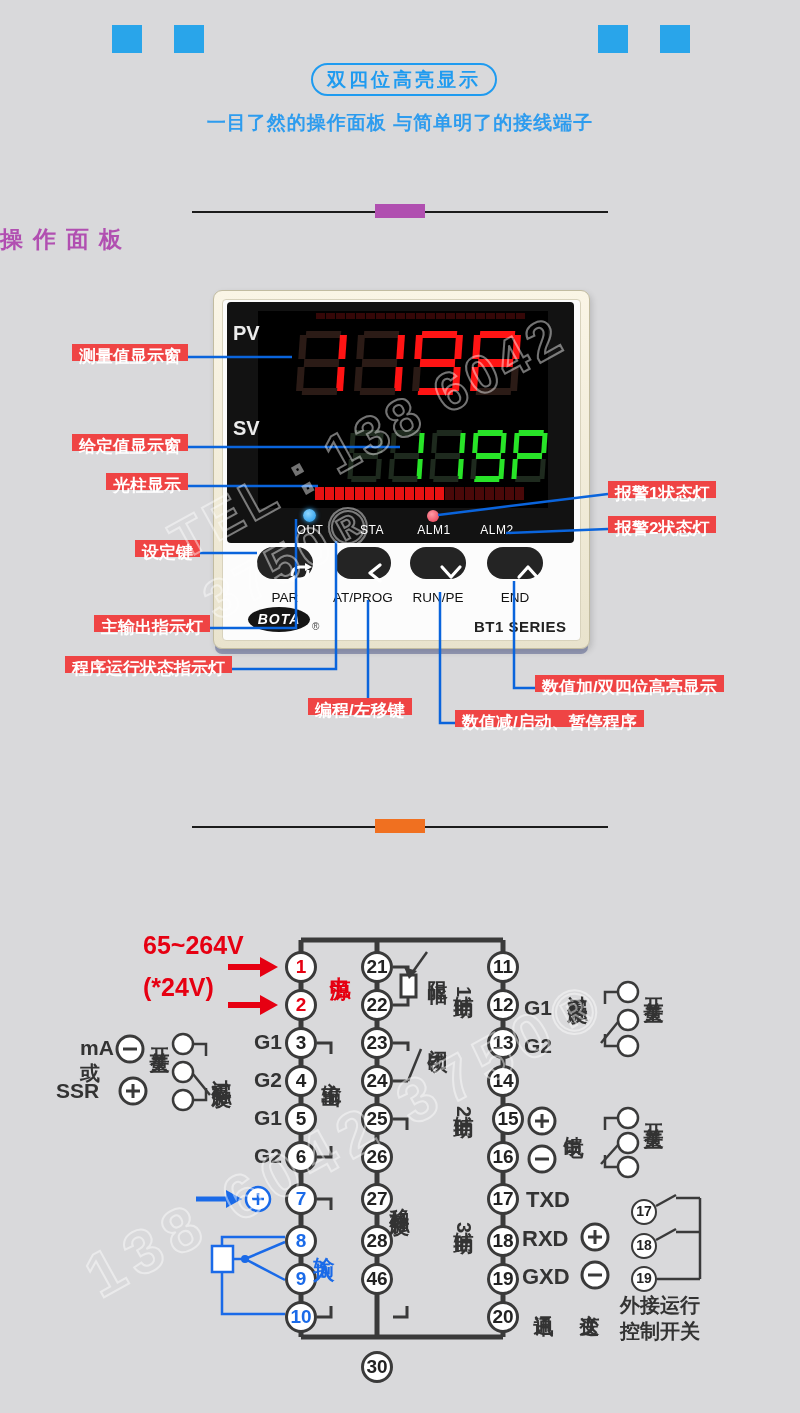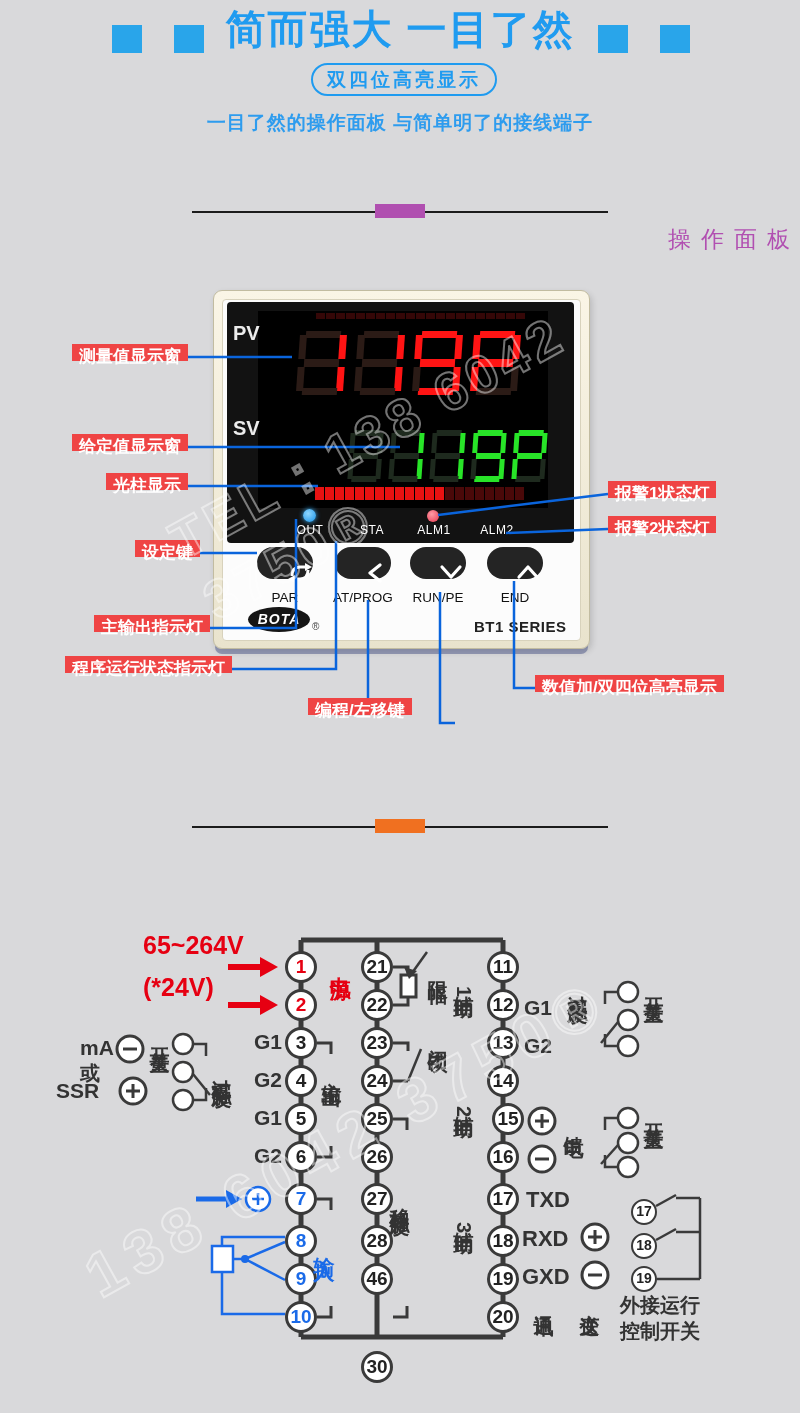--- a/index.html
+++ b/index.html
@@ -10,21 +10,21 @@
   .title{position:absolute;left:0;right:0;top:2px;text-align:center;font-size:40px;font-weight:bold;
          color:#1f9bf0;letter-spacing:2px;}
   .badge{position:absolute;left:311px;top:63px;width:186px;height:33px;box-sizing:border-box;
          border:2px solid #1f9bf0;border-radius:17px;color:#1f9bf0;font-size:19px;font-weight:bold;
          letter-spacing:3px;text-align:center;line-height:30px;}
   .subtitle{position:absolute;left:0;right:0;top:110px;text-align:center;font-size:19px;
             font-weight:600;color:#2e9cee;letter-spacing:1px;}
   
   .sec-line{position:absolute;left:192px;width:416px;height:2px;background:#1c1c1c;}
   .sec-rect{position:absolute;left:375px;width:50px;height:14px;}
-  .sec-title{position:absolute;left:0;right:0;text-align:right;font-size:23px;font-weight:400;letter-spacing:10px;}
+  .sec-title{position:absolute;left:0;right:0;text-align:left;font-size:23px;font-weight:700;letter-spacing:10px;}
   
   .dev-outer{position:absolute;left:213px;top:290px;width:375px;height:357px;border-radius:9px;
              background:linear-gradient(180deg,#faf5e6,#e9e3cd);border:1px solid #c2bca1;
              box-shadow:0 7px 0 -2px rgba(75,85,135,.5),2px 3px 6px rgba(0,0,0,.15);}
   .dev-white{position:absolute;left:222px;top:299px;width:357px;height:340px;background:#fcfcfc;
              border:1px solid #d8d2bc;border-radius:4px;}
   .bezel{position:absolute;left:227px;top:302px;width:347px;height:241px;background:#121212;border-radius:4px;}
   .screen{position:absolute;left:258px;top:311px;width:290px;height:197px;background:#000;}
   .dlab{position:absolute;color:#ececec;font-size:20px;font-weight:bold;}
   .segrow{position:absolute;display:flex;transform:skewX(-4deg);}
@@ -69,21 +69,20 @@
 </style>
 </head>
 <body>
 
 <div class="page">
 
   <div class="sq" style="left:112px;top:25px"></div>
   <div class="sq" style="left:174px;top:25px"></div>
   <div class="sq" style="left:598px;top:25px"></div>
   <div class="sq" style="left:660px;top:25px"></div>
-  <div class="title">简而强大 一目了然</div>
   <div class="badge">双四位高亮显示</div>
   <div class="subtitle">一目了然的操作面板 与简单明了的接线端子</div>
 
   <div class="sec-line" style="top:211px"></div>
   <div class="sec-rect" style="top:204px;background:#b04fb0"></div>
   <div class="sec-title" style="top:224px;color:#b14fb1">操作面板</div>
 
   <div class="dev-outer"></div>
   <div class="dev-white"></div>
   <div class="bezel"></div>
@@ -286,20 +285,21 @@
   <div class="co" style="right:612px;top:344px">测量值显示窗</div>
   <div class="co" style="right:612px;top:434px">给定值显示窗</div>
   <div class="co" style="right:612px;top:473px">光柱显示</div>
   <div class="co" style="right:600px;top:540px">设定键</div>
   <div class="co" style="right:590px;top:615px">主输出指示灯</div>
   <div class="co" style="right:568px;top:656px">程序运行状态指示灯</div>
   <div class="co" style="left:308px;top:698px">编程/左移键</div>
   <div class="co" style="left:608px;top:481px">报警1状态灯</div>
   <div class="co" style="left:608px;top:516px">报警2状态灯</div>
   <div class="co" style="left:535px;top:675px">数值加/双四位高亮显示</div>
+  <div class="co" style="left:455px;top:710px">数值减/启动、暂停程序</div>
 
   <div class="sec-line" style="top:826px"></div>
   <div class="sec-rect" style="top:819px;background:#f07020"></div>
 
   <svg style="left:0;top:900px;z-index:1" width="800" height="470" viewBox="0 900 800 470">
     <g stroke="#3a3a3a" stroke-width="5" fill="none">
       <path d="M301,940 H503"></path>
       <path d="M301,940 V1337"></path>
       <path d="M377,940 V1337"></path>
       <path d="M503,940 V1337"></path>

